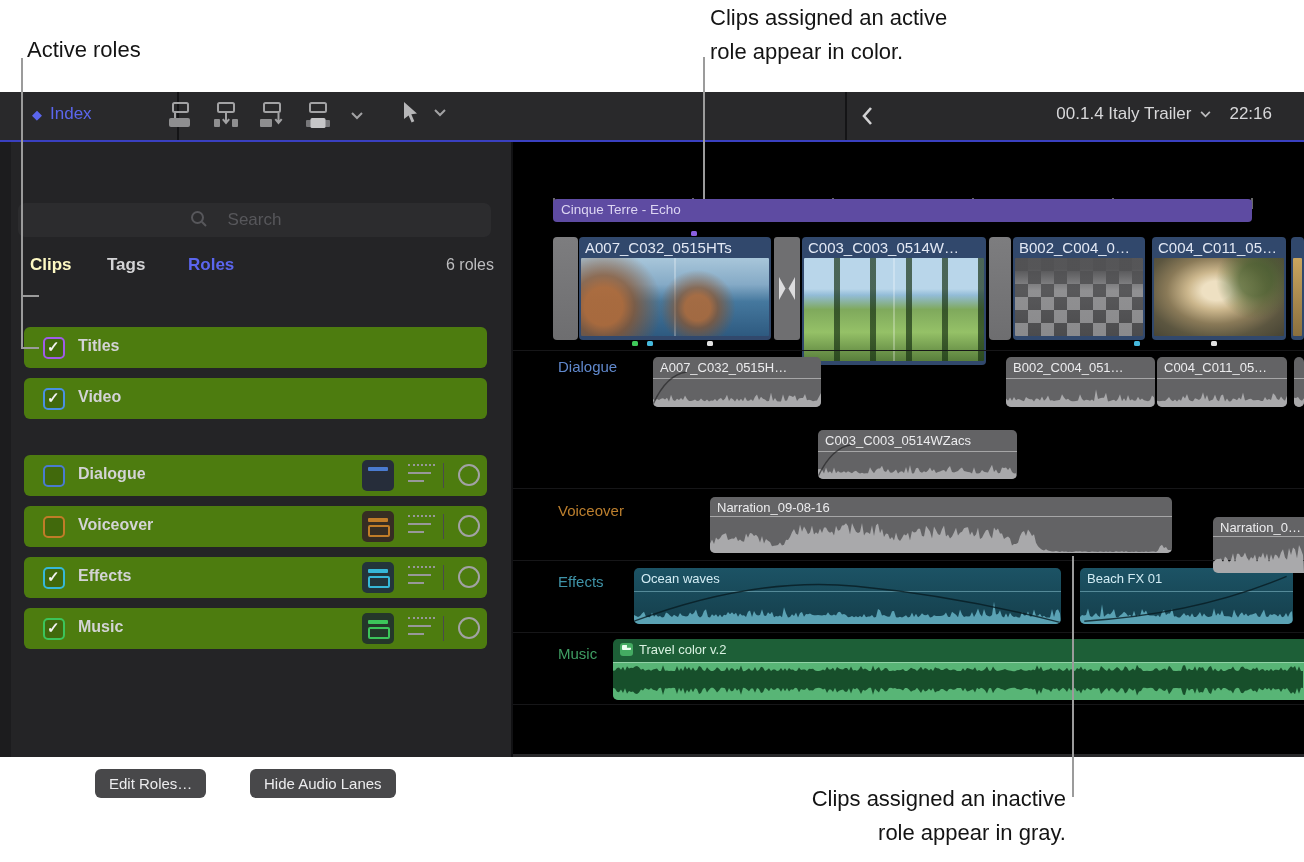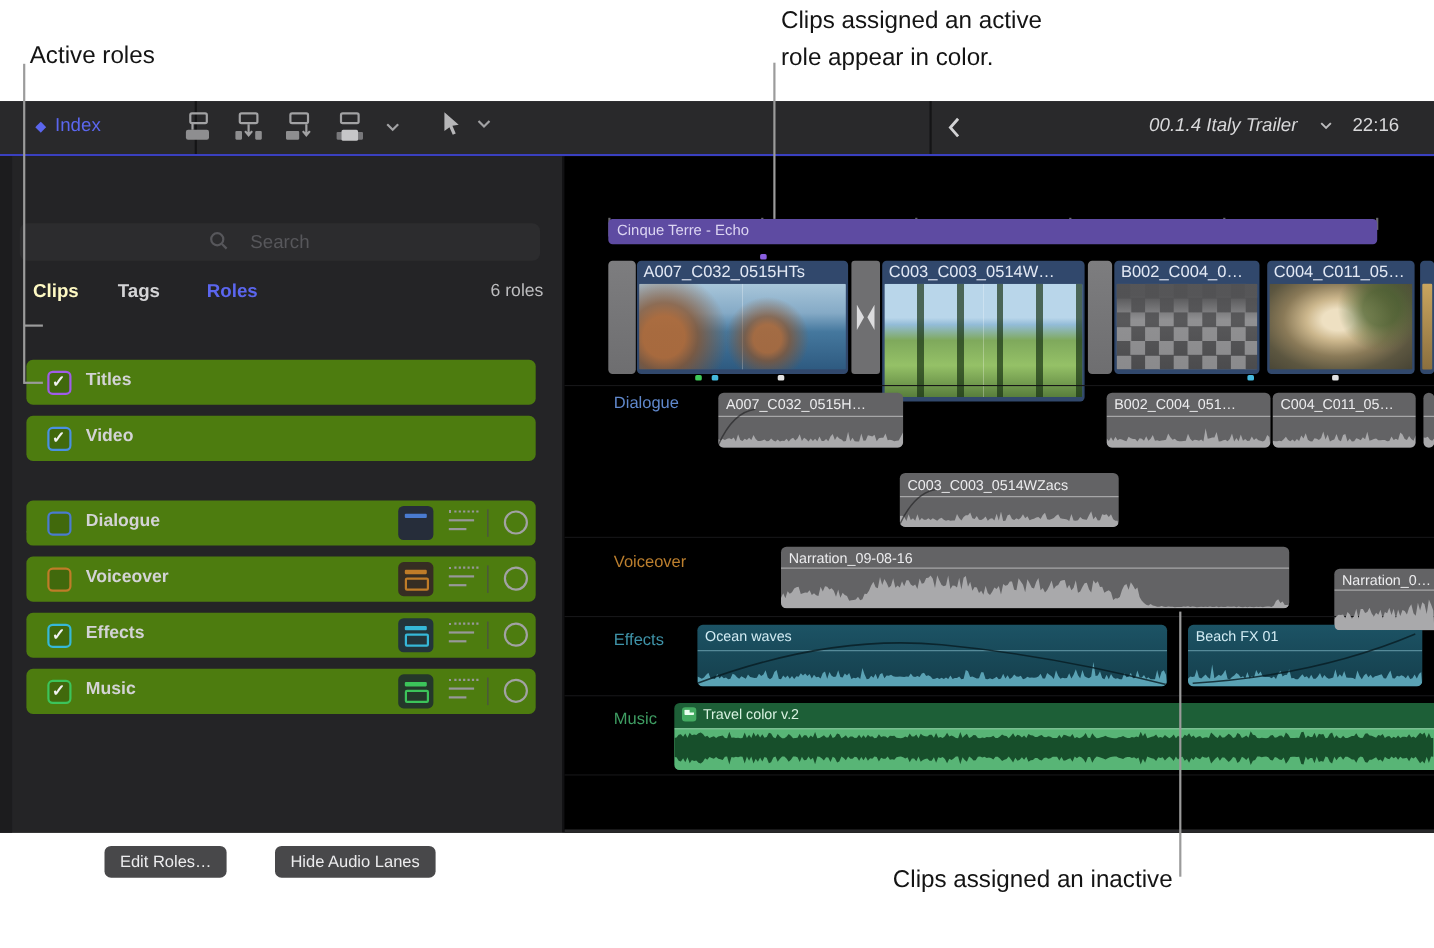--- a/index.html
+++ b/index.html
@@ -17,21 +17,21 @@
   #index-button{position:absolute;left:32px;top:12px;display:flex;align-items:center;gap:8px;
                 font-size:17px;font-weight:500;cursor:default;}
   #index-button .diamond{font-size:13px;line-height:1;}
   .tb-icons{position:absolute;left:167px;top:8px;display:flex;align-items:flex-start;gap:20px;}
   .tb-icon{width:26px;height:30px;display:block;}
   .chev{margin-top:12px;}
   #cursor-tool{position:absolute;left:402px;top:9px;display:flex;gap:14px;}
   #back-button{position:absolute;left:860px;top:13px;}
   #project-group{position:absolute;right:32px;top:12px;display:flex;align-items:center;gap:18px;
                  color:#d8d8da;font-size:17px;}
-  #project-title-wrap{display:flex;align-items:center;gap:21px;font-style:italic;}
+  #project-title-wrap{display:flex;align-items:center;gap:9px;}
   #accent-line{position:absolute;left:0;top:48px;width:1304px;height:2px;}
   
   #sidebar{position:absolute;left:0;top:50px;width:511px;height:615px;background:#242426;}
   #sidebar .edge{position:absolute;left:0;top:0;width:11px;height:100%;background:#1c1c1e;}
   #panel-divider{position:absolute;left:511px;top:50px;width:2px;height:615px;background:#111113;}
   #search-field{position:absolute;left:18px;top:61px;width:469px;height:32px;background:#2c2c2e;
                 border:none;border-radius:7px;color:#bdbdbf;font-size:17px;text-align:center;
                 font-family:"Liberation Sans",sans-serif;outline:none;}
   #search-field::placeholder{color:#57575b;}
   #search-icon{position:absolute;left:calc(50% - 66px);top:68px;width:18px;height:18px;z-index:2;}
@@ -110,20 +110,21 @@
   .th-warm{background:linear-gradient(180deg,#caa55e,#8a6f3e);}
 </style>
 </head>
 <body>
 <div id="screen">
 
   <div class="ann-text" style="left:27px;top:33px;">Active roles</div>
   <div class="ann-text" style="left:710px;top:1px;">Clips assigned an active</div>
   <div class="ann-text" style="left:710px;top:35px;">role appear in color.</div>
   <div class="ann-text" style="right:238px;top:782px;">Clips assigned an inactive</div>
+  <div class="ann-text" style="right:238px;top:816px;">role appear in gray.</div>
 
   <div class="ann-line" style="left: 21px; top: 58px; height: 291px; background: rgb(155, 155, 155);"></div>
   <div class="ann-branch" style="left: 22px; top: 295px; width: 17px; background: rgb(155, 155, 155);"></div>
   <div class="ann-branch" style="left: 22px; top: 347px; width: 17px; background: rgb(155, 155, 155);"></div>
   <div class="ann-line" style="left: 703px; top: 57px; height: 142px; background: rgb(155, 155, 155);"></div>
   <div class="ann-line" style="left: 1072px; top: 556px; height: 241px; background: rgb(155, 155, 155);"></div>
 
   <div id="app">
 
     <div id="fcp-toolbar">

